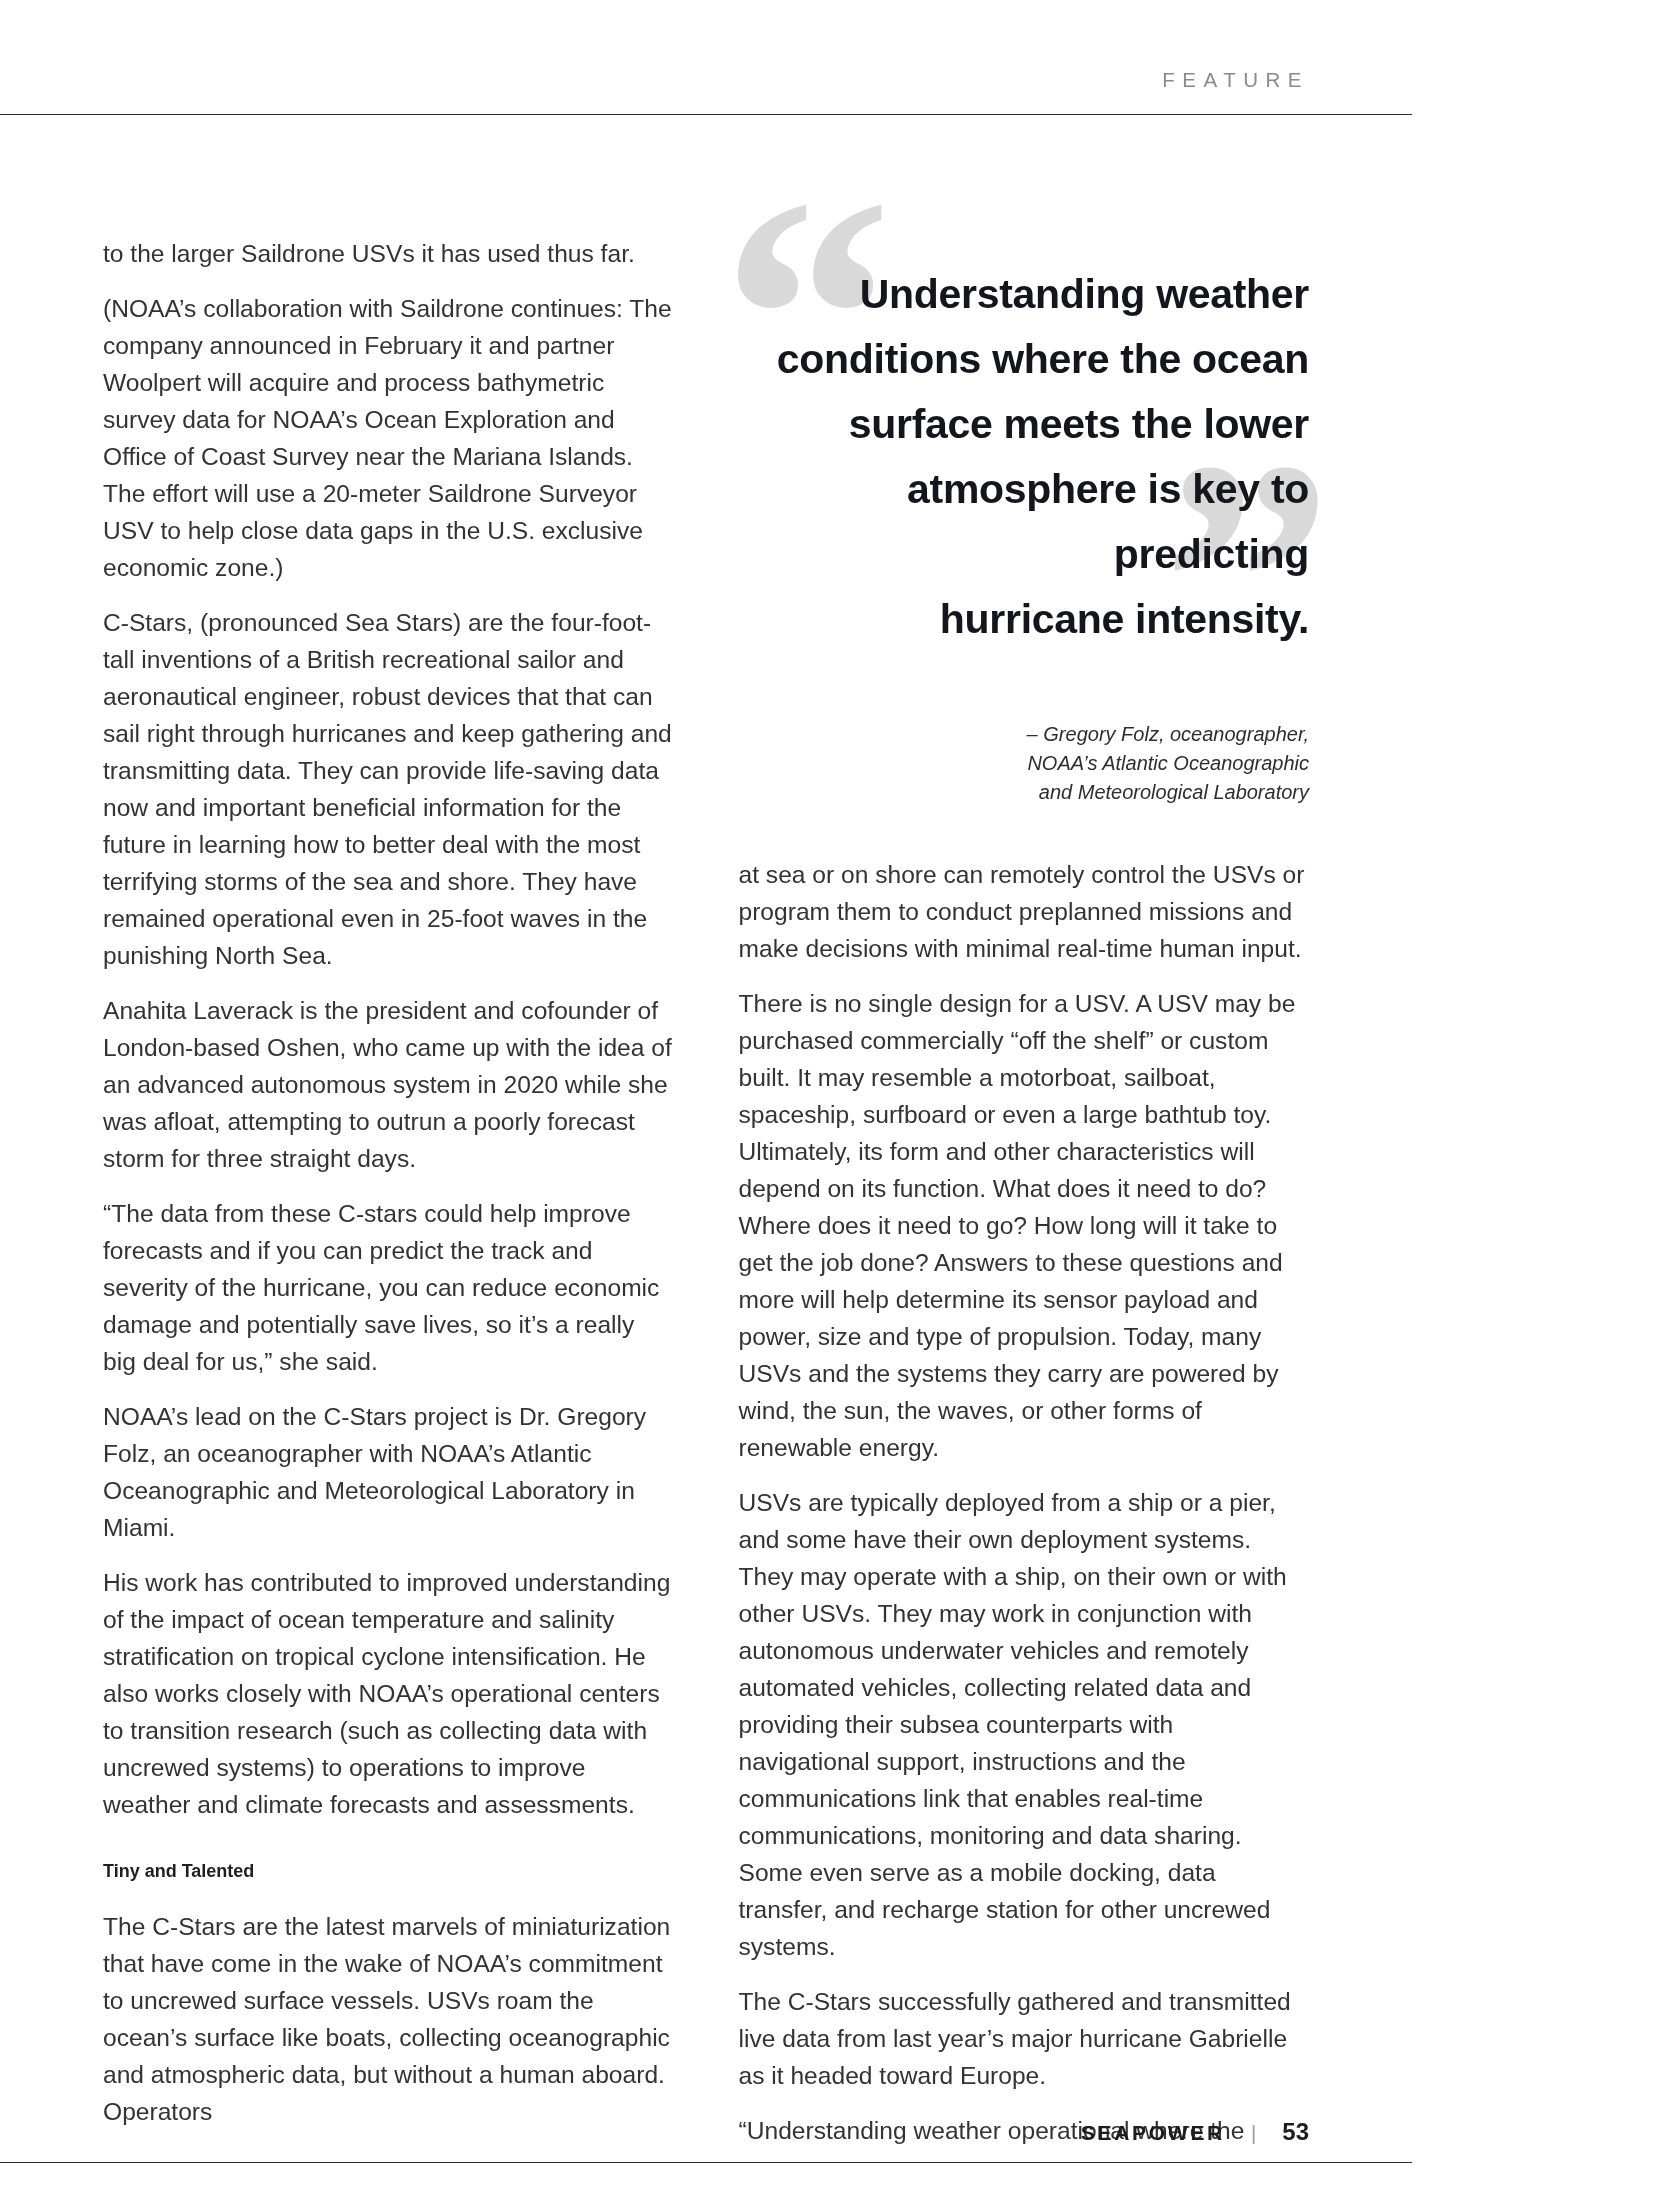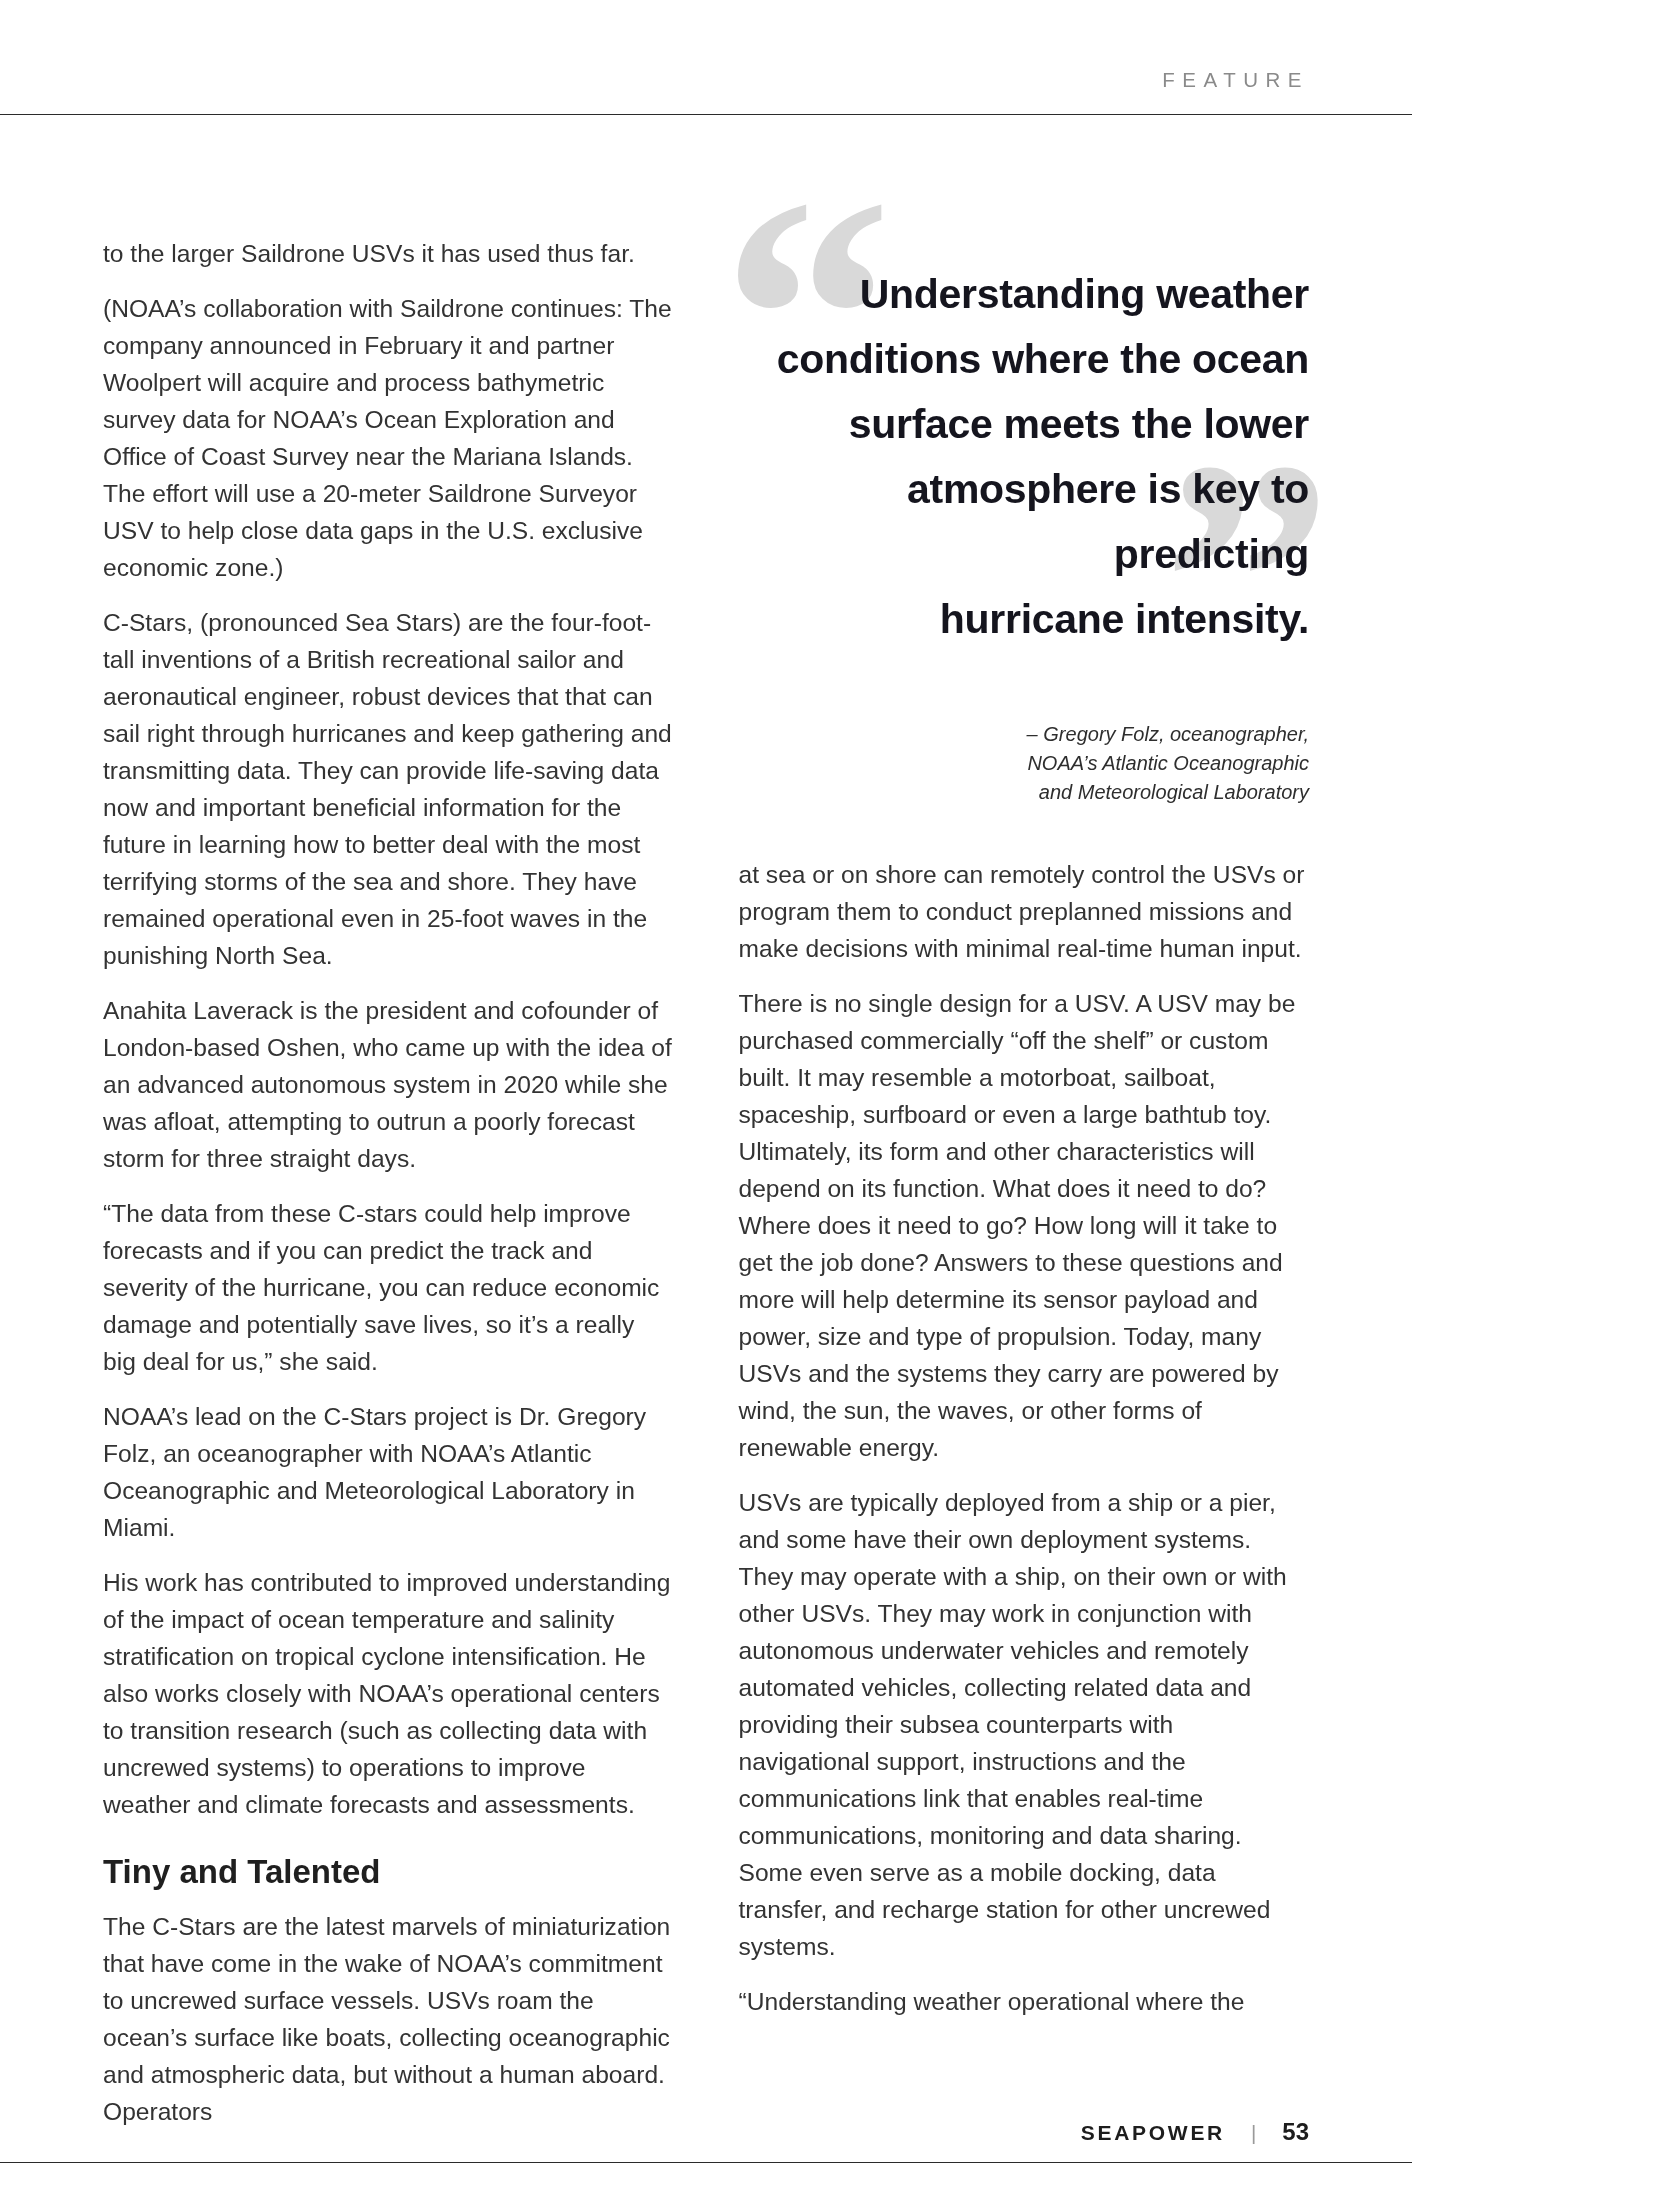--- a/index.html
+++ b/index.html
@@ -53,21 +53,21 @@
   }
 
   .col p {
     font-size: 24.6px;
     line-height: 37px;
     margin-bottom: 18px;
     color: #333333;
   }
 
   .subheading {
-    font-size: 33px;
+    font-size: 18px;
     line-height: 37px;
     font-weight: 700;
     color: #1f1f1f;
     margin: 30px 0 18px 0;
   }
 
   
   .pull-quote {
     position: relative;
     padding-top: 27px;
@@ -194,20 +194,21 @@
           <div>– Gregory Folz, oceanographer,</div>
           <div>NOAA’s Atlantic Oceanographic</div>
           <div>and Meteorological Laboratory</div>
         </div>
       </div>
 
       <div class="right-body">
         <p>at sea or on shore can remotely control the USVs or program them to conduct preplanned missions and make decisions with minimal real-time human input.</p>
         <p>There is no single design for a USV. A USV may be purchased commercially “off the shelf” or custom built. It may resemble a motorboat, sailboat, spaceship, surfboard or even a large bathtub toy. Ultimately, its form and other characteristics will depend on its function. What does it need to do? Where does it need to go? How long will it take to get the job done? Answers to these questions and more will help determine its sensor payload and power, size and type of propulsion. Today, many USVs and the systems they carry are powered by wind, the sun, the waves, or other forms of renewable energy.</p>
         <p>USVs are typically deployed from a ship or a pier, and some have their own deployment systems. They may operate with a ship, on their own or with other USVs. They may work in conjunction with autonomous underwater vehicles and remotely automated vehicles, collecting related data and providing their subsea counterparts with navigational support, instructions and the communications link that enables real-time communications, monitoring and data sharing. Some even serve as a mobile docking, data transfer, and recharge station for other uncrewed systems.</p>
+        <p>The C-Stars successfully gathered and transmitted live data from last year’s major hurricane Gabrielle as it headed toward Europe.</p>
         <p>“Understanding weather operational where the</p>
       </div>
 
     </div>
   </div>
 
   <div class="footer">
     <div class="footer-text">
       <span class="footer-magazine">SEAPOWER</span>
       <span class="footer-divider">|</span>

